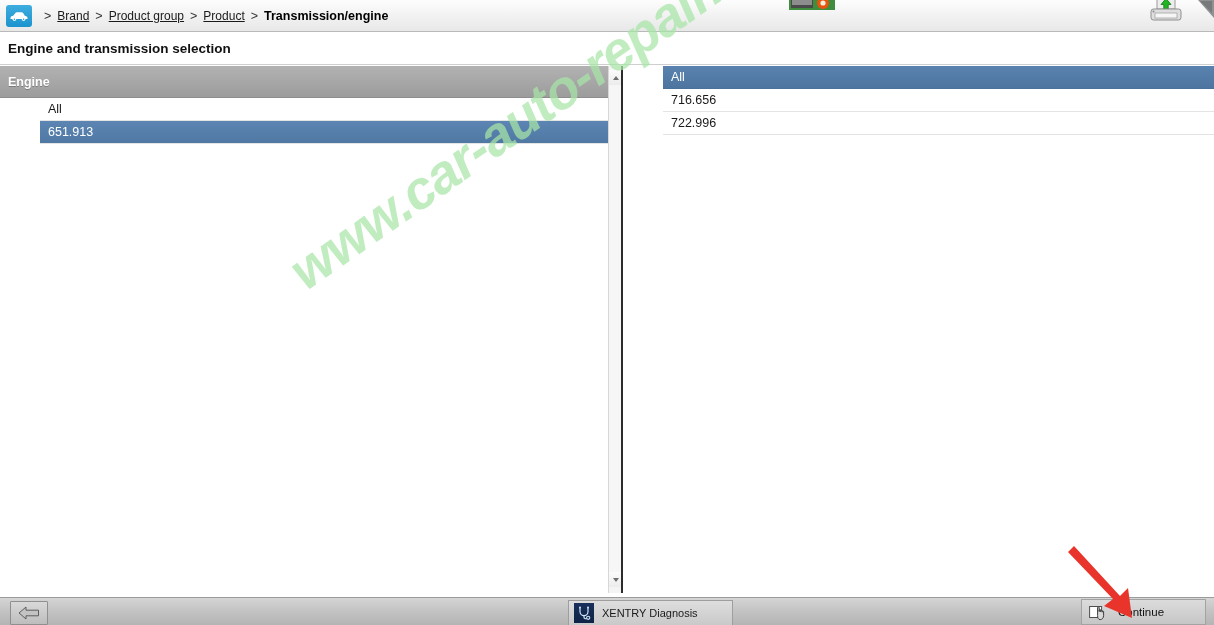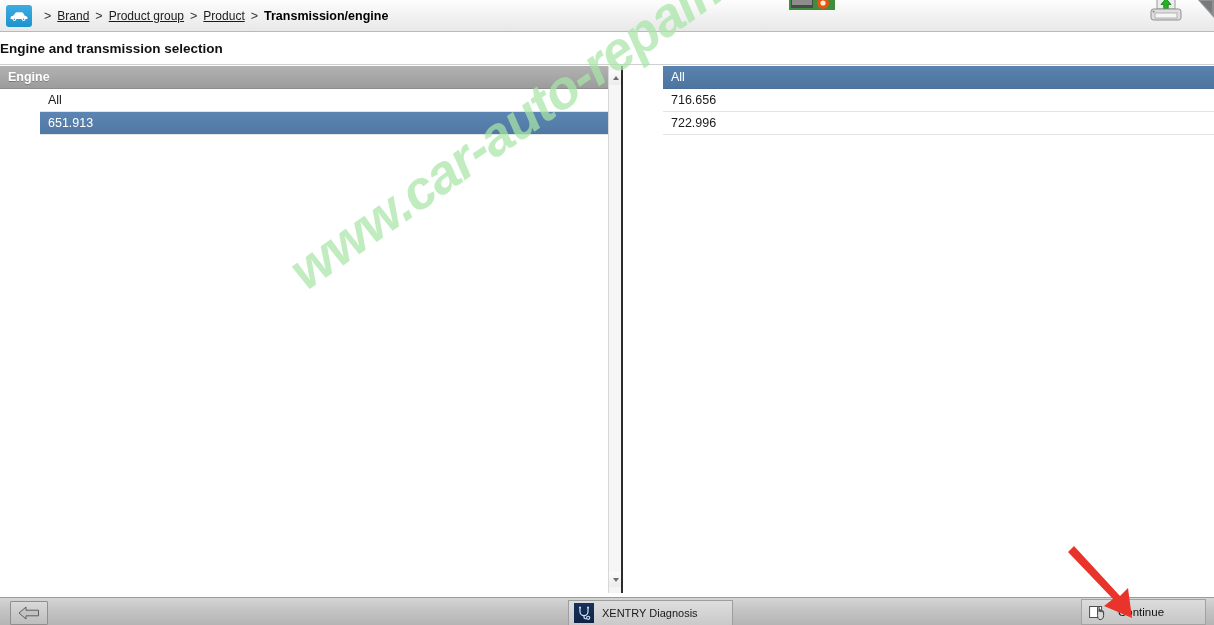--- a/index.html
+++ b/index.html
@@ -94,20 +94,21 @@
     background: #ffffff;
     border-bottom: 1px solid #cfcfcf;
     box-sizing: border-box;
     display: flex;
     align-items: center;
   }
   .title-bar .page-title {
     font-size: 13.5px;
     font-weight: bold;
     color: #111;
+    margin-left: 8px;
   }
 
   
   .panels {
     position: absolute;
     left: 0; top: 66px;
     width: 1214px;
     height: 527px;
     display: flex;
   }
@@ -119,21 +120,21 @@
     overflow: hidden;
   }
   .panel-left {
     width: 623px;
     border-right: 2px solid #2b2b2b;
   }
   .panel-right {
     width: 591px;
   }
   .panel-header {
-    height: 23px;
+    height: 32px;
     background: linear-gradient(to bottom, #b2b2b2 0%, #a6a6a6 55%, #9c9c9c 100%);
     border-bottom: 1px solid #8d8d8d;
     display: flex;
     align-items: center;
     box-sizing: border-box;
   }
   .panel-header span {
     font-size: 12.5px;
     font-weight: bold;
     color: #ffffff;

